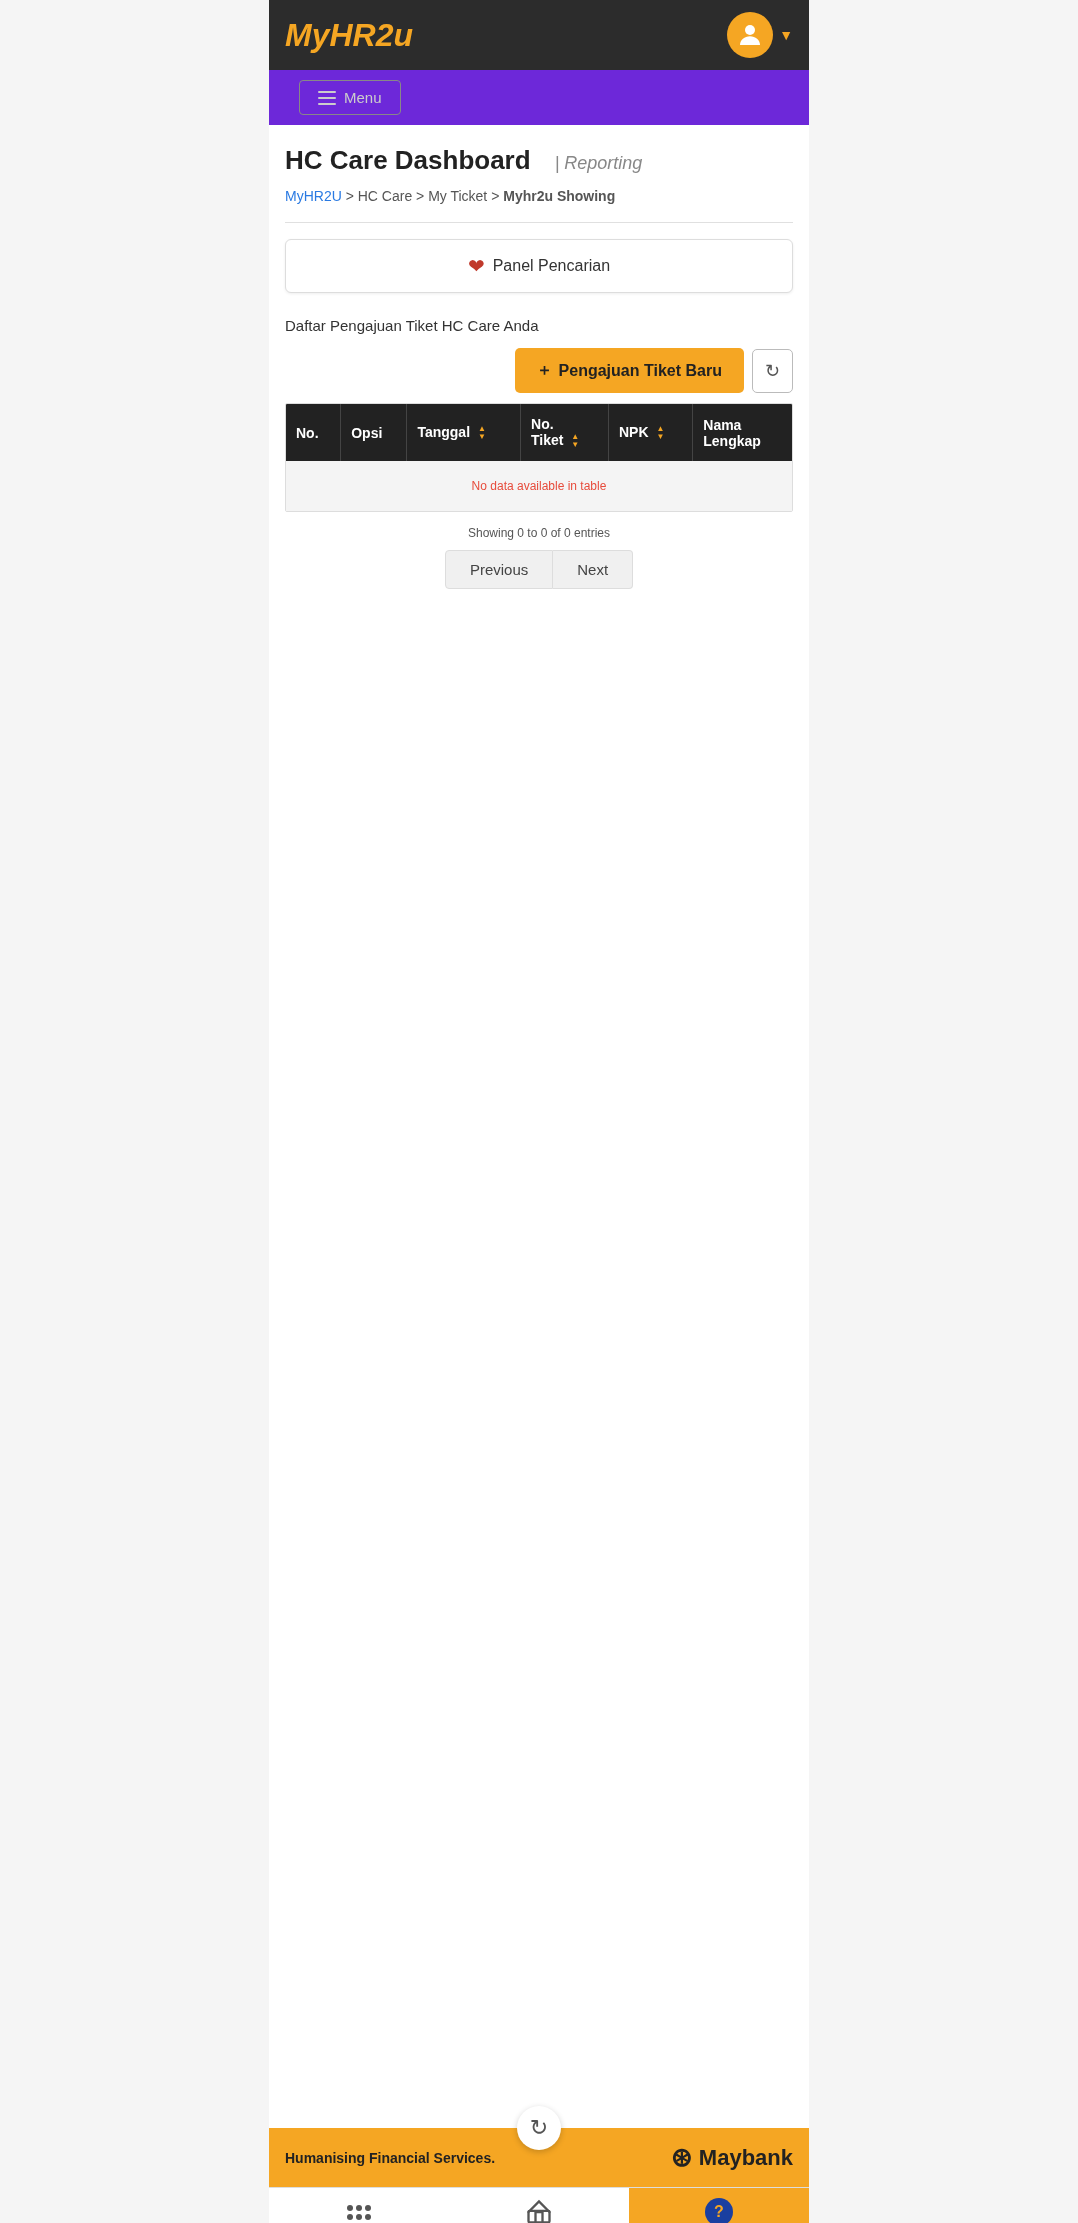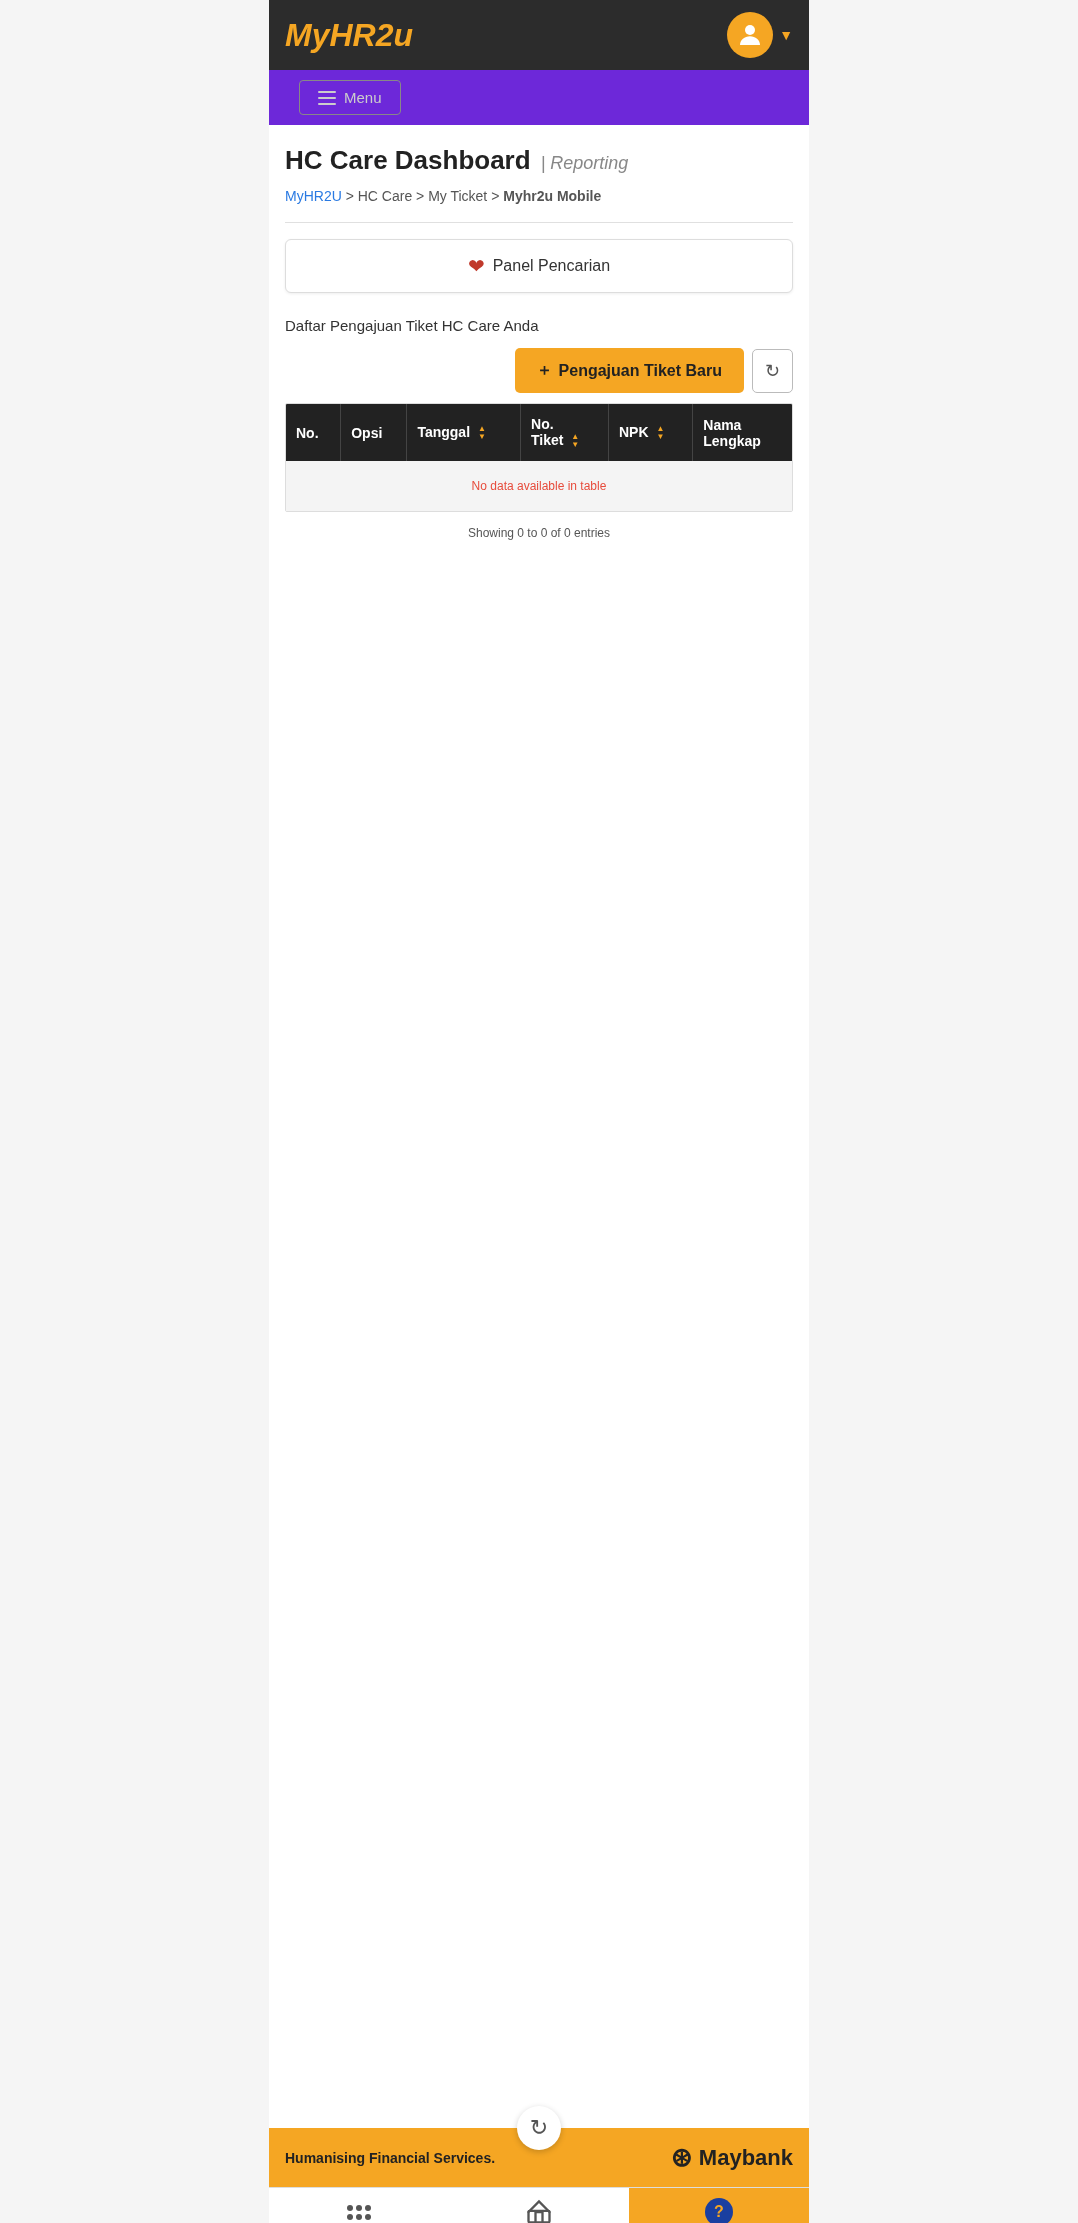--- a/index.html
+++ b/index.html
@@ -345,21 +345,21 @@
       justify-content: center;
       color: #f5a623;
       font-size: 16px;
       font-weight: bold;
     }
     .bottom-nav-item.active .hc-question { background: #1a3fa0; color: #f5a623; }
 
     .title-row {
       display: flex;
       align-items: baseline;
-      gap: 10px;
+      gap: 24px;
       margin-bottom: 4px;
     }
     .divider-line {
       border: none;
       border-top: 1px solid #e0e0e0;
       margin: 10px 0 16px;
     }
   </style>
 </head>
 <body>
@@ -389,21 +389,21 @@
 </div>
 
 <div class="main-content">
 
   <div class="title-row">
     <h1 class="page-title">HC Care Dashboard</h1>
     <span class="page-subtitle">| Reporting</span>
   </div>
 
   <div class="breadcrumb">
-    <a href="#">MyHR2U</a><span> &gt; HC Care &gt; My Ticket &gt; </span><strong>Myhr2u Mobile</strong>
+    <a href="#">MyHR2U</a><span> &gt; HC Care &gt; My Ticket &gt; </span><strong>Myhr2u Showing</strong>
   </div>
 
   <hr class="divider-line">
 
   <div class="panel-pencarian">
     <span class="chevron-down">❤</span>
     <span class="label">Panel Pencarian</span>
   </div>
 
   <p class="daftar-label">Daftar Pengajuan Tiket HC Care Anda</p>
@@ -433,20 +433,24 @@
       <tbody>
         <tr class="no-data-row">
           <td colspan="6">No data available in table</td>
         </tr>
       </tbody>
     </table>
   </div>
 
   <p class="showing-text">Showing 0 to 0 of 0 entries</p>
 
+  <div class="pagination">
+    <button>Previous</button>
+    <button>Next</button>
+  </div>
 
 </div>
 
 <div class="footer-banner">
   <button class="refresh-fab">
     <span>↻</span>
   </button>
   <span class="hfs-text">Humanising Financial Services.</span>
   <div class="maybank-logo">
     <span class="tiger">⊛</span>

